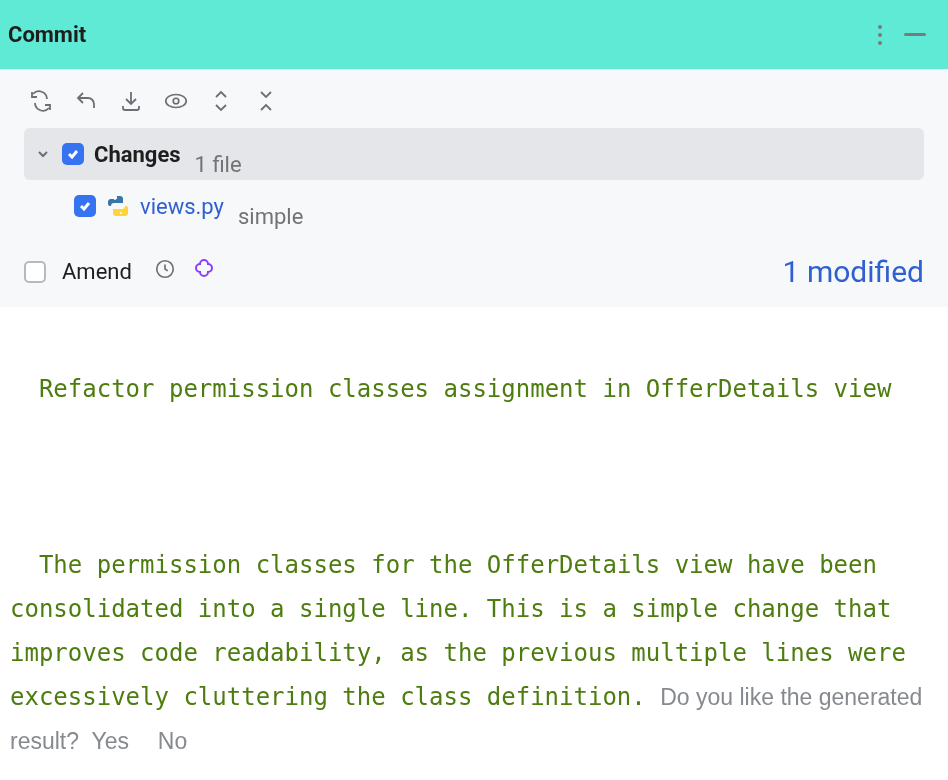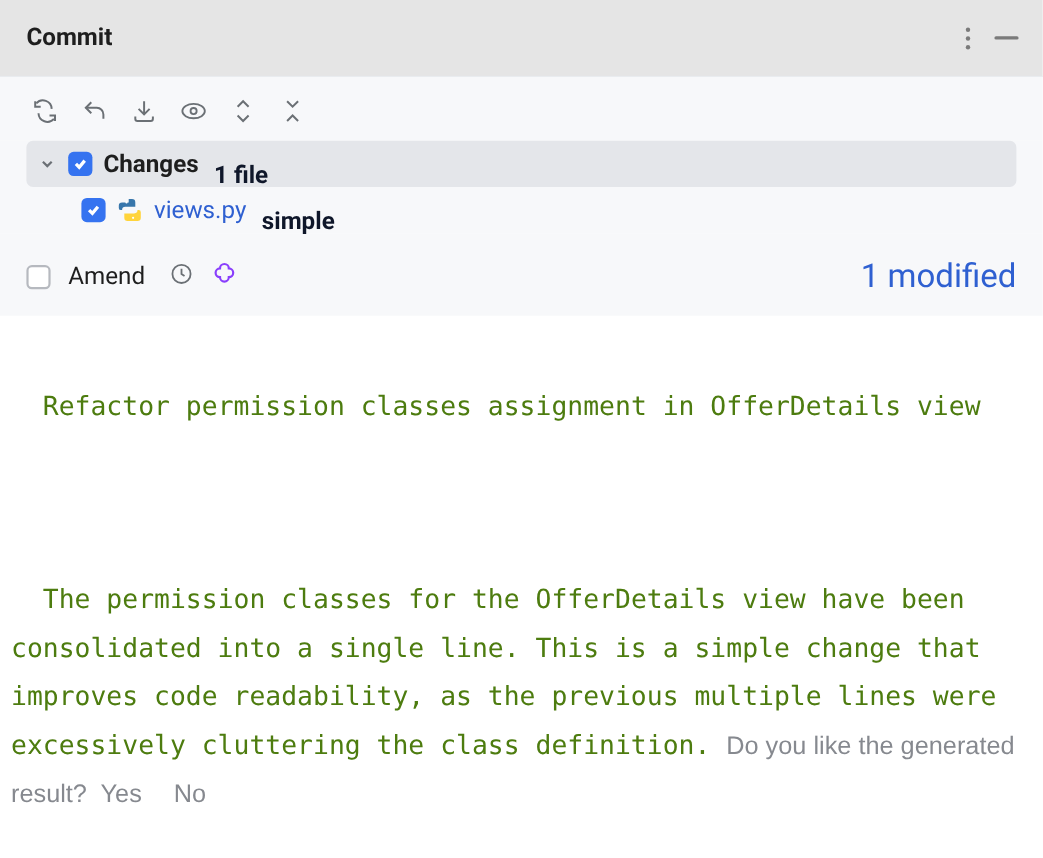--- a/index.html
+++ b/index.html
@@ -10,22 +10,22 @@
     font-family: -apple-system, BlinkMacSystemFont, "Segoe UI", Roboto, sans-serif;
     background: #fff;
     color: #1e1e1e;
     overflow: hidden;
   }
   .header {
     display: flex;
     align-items: center;
     justify-content: space-between;
     height: 70px;
-    padding: 0 22px 0 24px;
-    background: #e5e5e5;
+    padding: 0 22px 0 8px;
+    background: #5eead4;
     border-bottom: 1px solid #e9ecef;
   }
   .header-title {
     font-size: 22px;
     font-weight: 700;
   }
   .header-actions {
     display: flex;
     align-items: center;
     gap: 22px;
@@ -44,39 +44,39 @@
   .tb-btn { width: 26px; height: 26px; display:flex; align-items:center; justify-content:center; cursor:pointer;}
   .tb-btn svg { stroke: #6b7075; fill:none; stroke-width:1.8;}
   
   .tree {
     padding: 0 24px 0 24px;
     background: #f7f8fa;
   }
   .tree-row {
     display: flex;
     align-items: center;
-    height: 42px;
+    height: 52px;
     border-radius: 6px;
     padding: 16px 10px;
     gap: 10px;
     font-size: 22px;
   }
   .tree-row.selected { background: #e4e6ea; }
   .chevron { width:18px; height:18px; display:flex; align-items:center; justify-content:center;}
   .chevron svg { stroke:#6b7075; fill:none; stroke-width:2;}
   .checkbox {
     width: 22px; height: 22px; border-radius: 5px;
     display:flex; align-items:center; justify-content:center;
     flex-shrink:0;
   }
   .checkbox.checked { background:#3573f0; }
   .checkbox.checked svg { stroke:#fff; stroke-width:3; fill:none;}
   .checkbox.unchecked { border: 2px solid #b6b9bf; background:#fff;}
   .tree-label { font-weight:700; }
-  .tree-count { color:#0f172a; font-weight:700; margin-left:4px;margin-top:20px;}
+  .tree-count { color:#737373; font-weight:400; margin-left:4px;margin-top:20px;}
   .file-row { padding-left: 50px;}
   .py-icon { width:24px; height:24px; position:relative;}
   .filename { color:#2f60d1; }
   .unv-label { font-weight:400;}
   
   .amend-bar {
     display:flex;
     align-items:center;
     justify-content: space-between;
     padding: 22px 24px 18px 24px;

